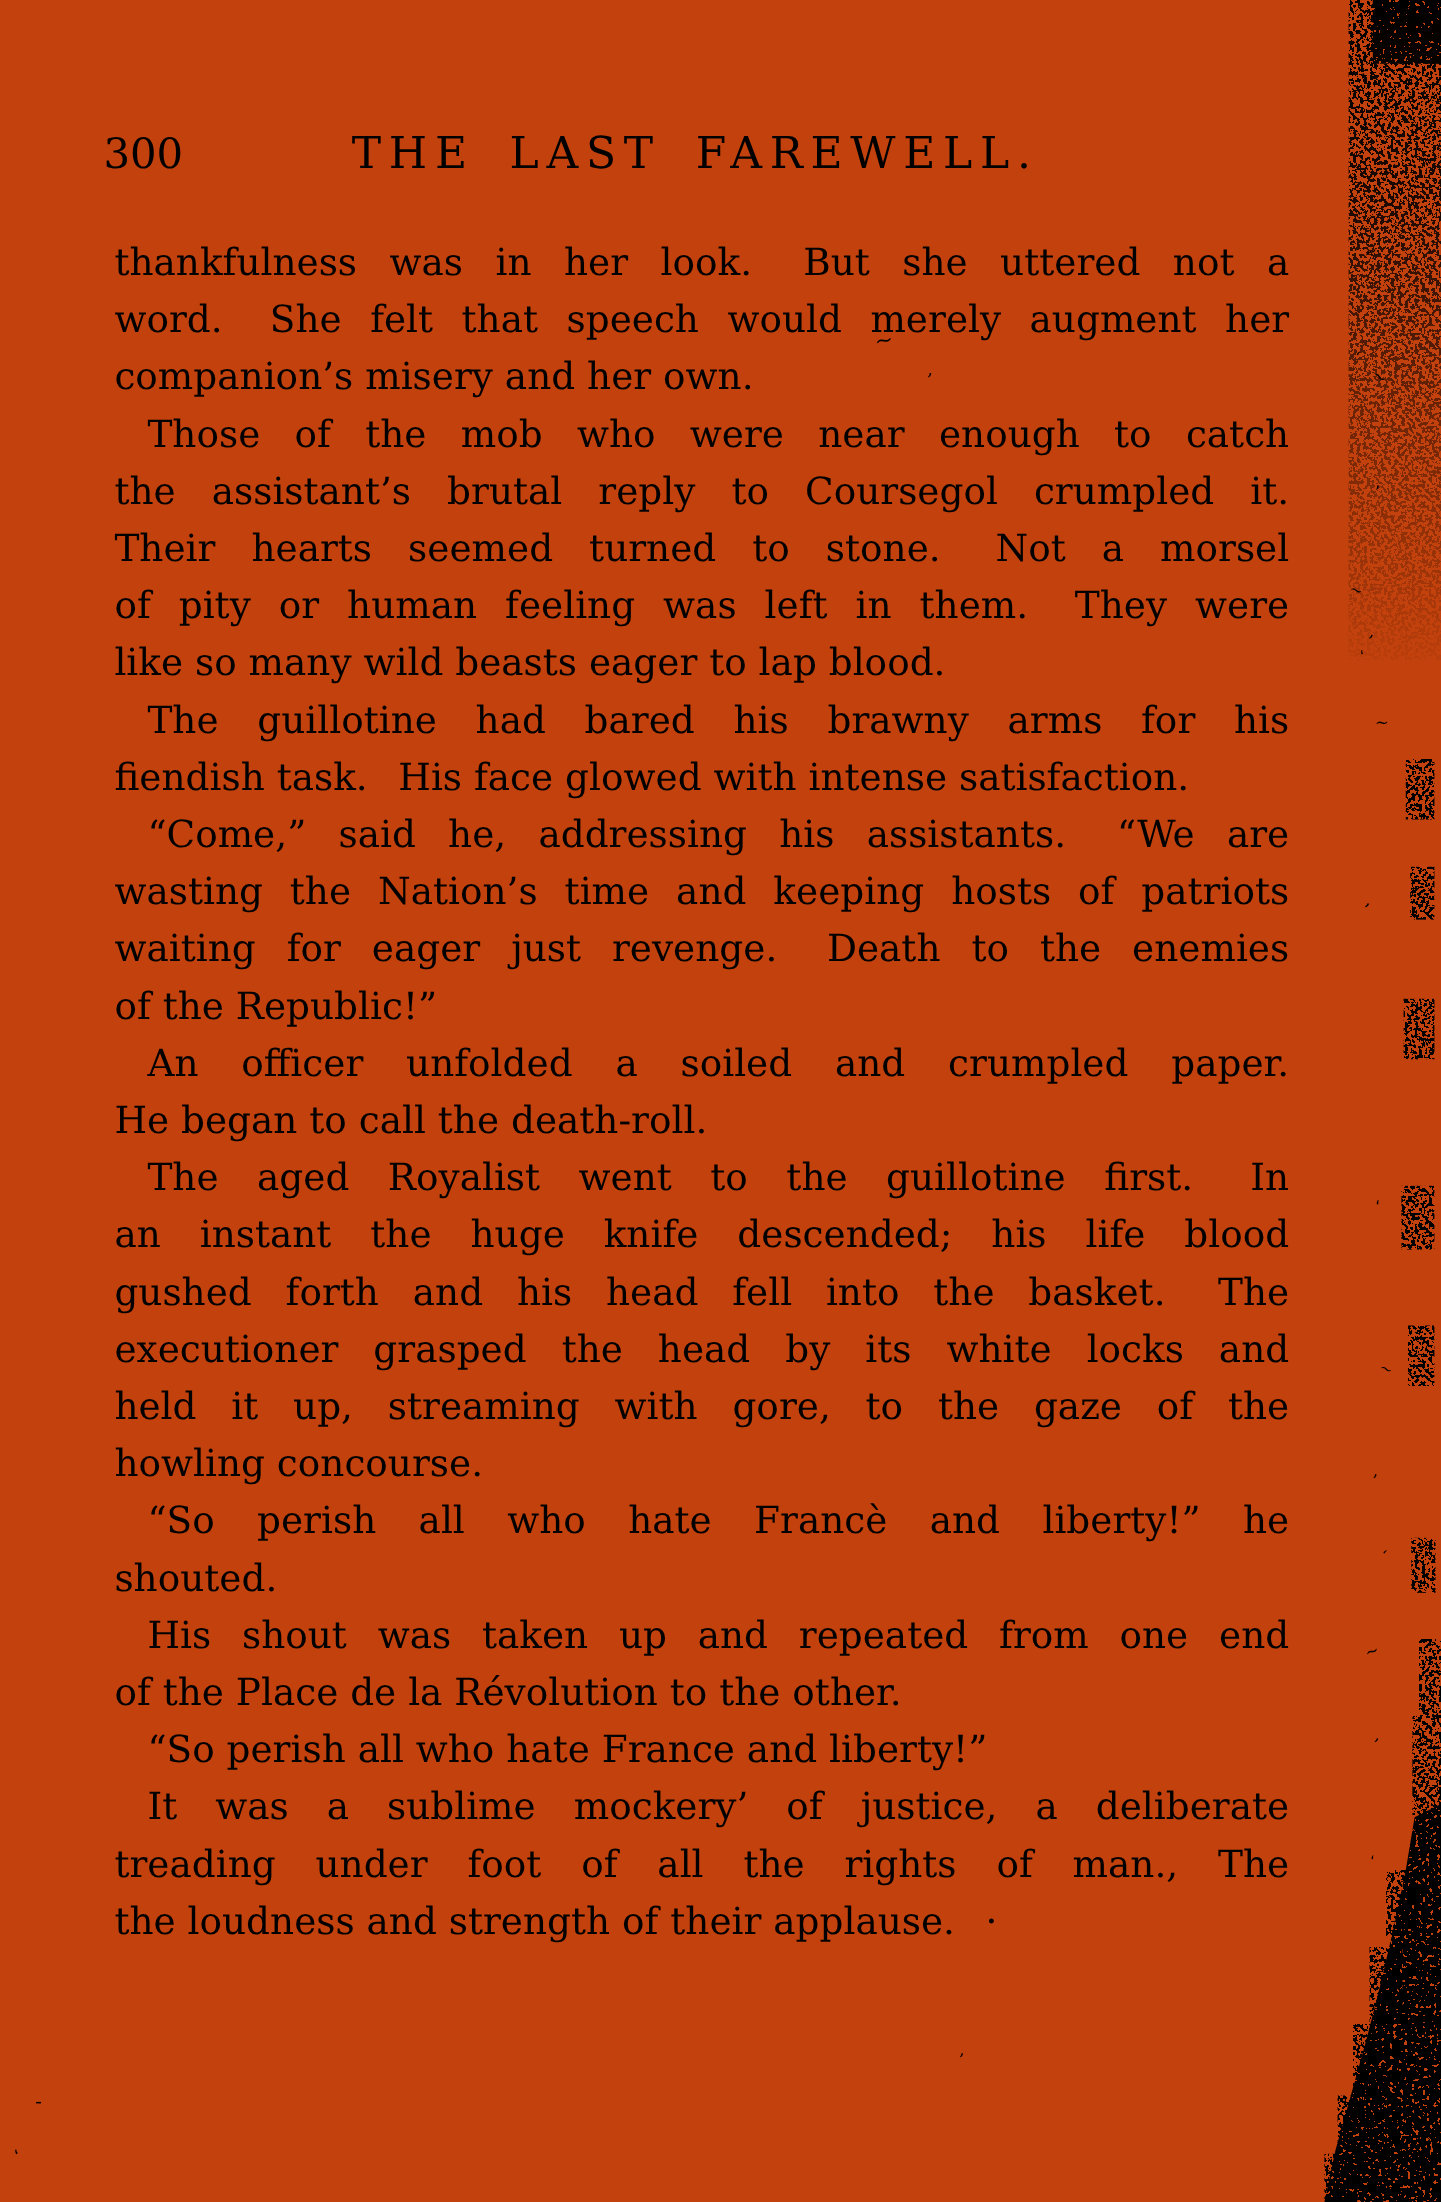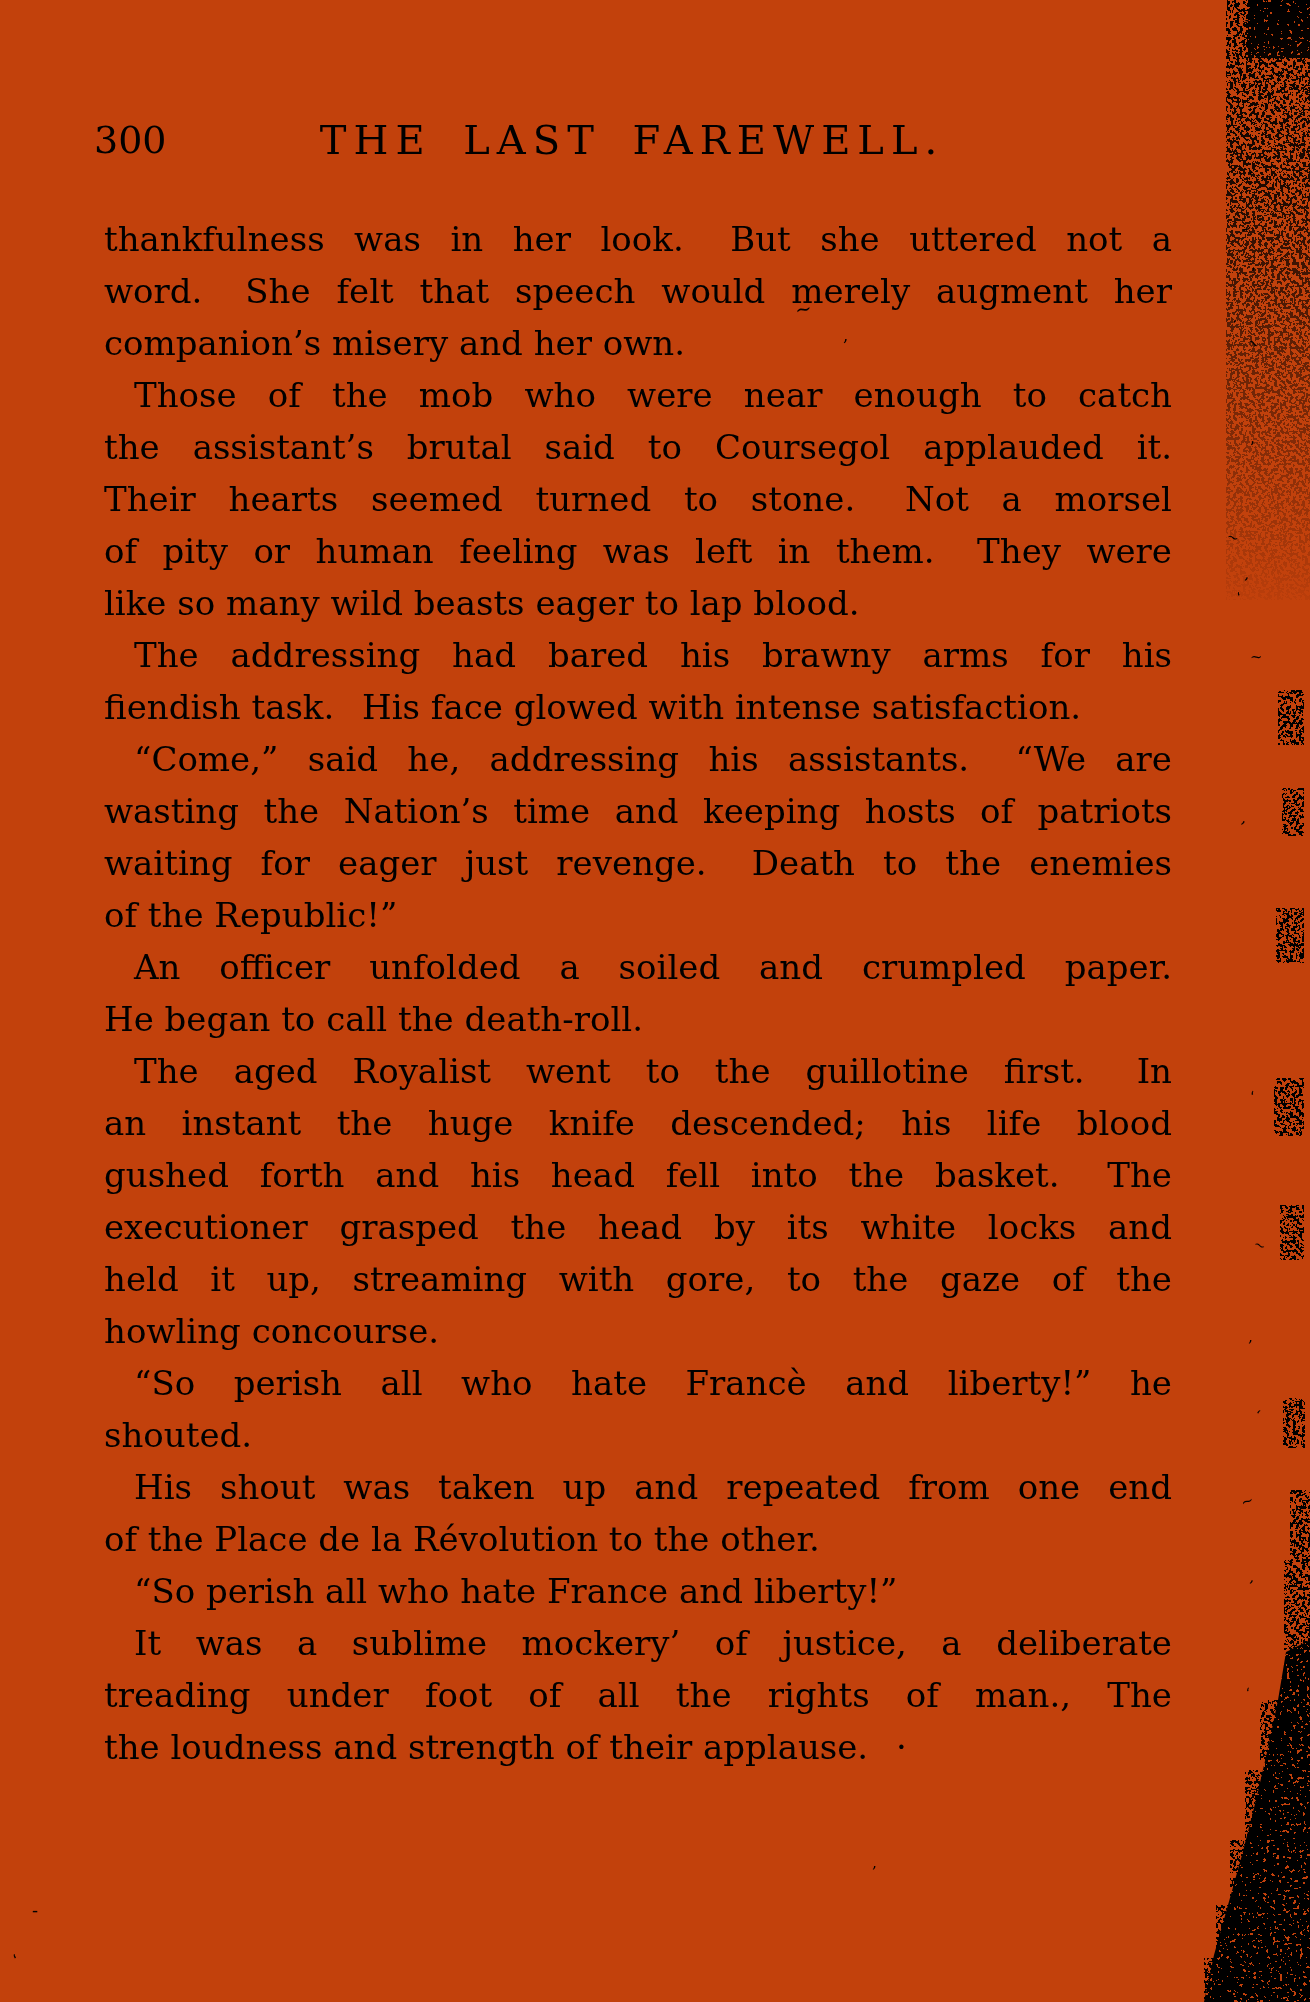--- a/index.html
+++ b/index.html
@@ -50,25 +50,25 @@
   <div class="page-header">
     <div class="page-number">300</div>
     <div class="running-title">THE LAST FAREWELL.</div>
   </div>
 
   <div class="page-body">
       <div class="line">thankfulness was in her look.  But she uttered not a</div>
       <div class="line">word.  She felt that speech would merely augment her</div>
       <div class="line last">companion’s misery and her own.</div>
       <div class="line indent">Those of the mob who were near enough to catch</div>
-      <div class="line">the assistant’s brutal said to Coursegol applauded it.</div>
+      <div class="line">the assistant’s brutal reply to Coursegol crumpled it.</div>
       <div class="line">Their hearts seemed turned to stone.  Not a morsel</div>
       <div class="line">of pity or human feeling was left in them.  They were</div>
       <div class="line last">like so many wild beasts eager to lap blood.</div>
-      <div class="line indent">The addressing had bared his brawny arms for his</div>
+      <div class="line indent">The guillotine had bared his brawny arms for his</div>
       <div class="line last">fiendish task.  His face glowed with intense satisfaction.</div>
       <div class="line indent">“Come,” said he, addressing his assistants.  “We are</div>
       <div class="line">wasting the Nation’s time and keeping hosts of patriots</div>
       <div class="line">waiting for eager just revenge.  Death to the enemies</div>
       <div class="line last">of the Republic!”</div>
       <div class="line indent">An officer unfolded a soiled and crumpled paper.</div>
       <div class="line last">He began to call the death-roll.</div>
       <div class="line indent">The aged Royalist went to the guillotine first.  In</div>
       <div class="line">an instant the huge knife descended; his life blood</div>
       <div class="line">gushed forth and his head fell into the basket.  The</div>

